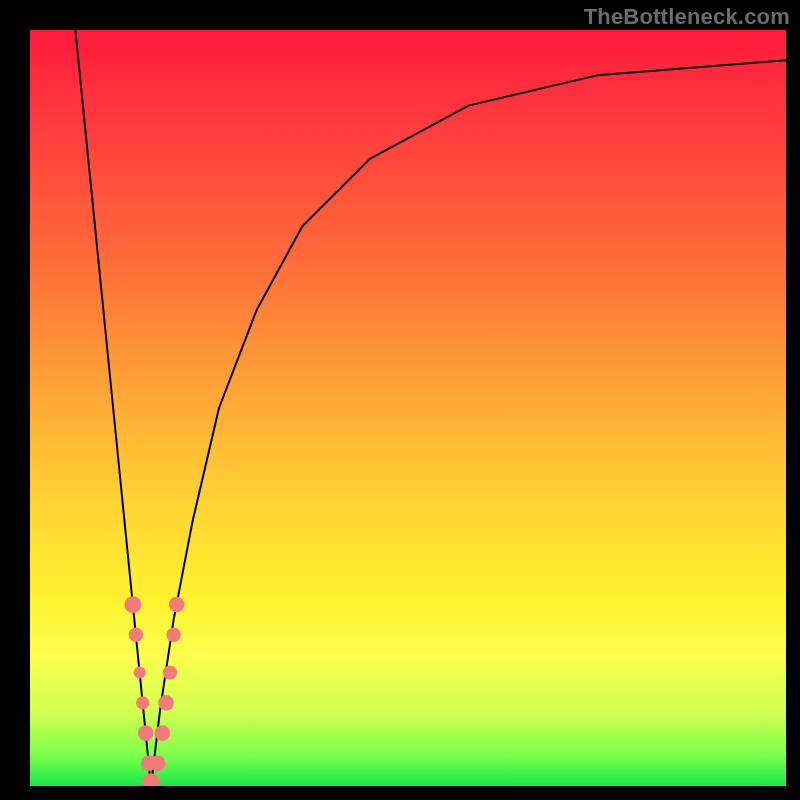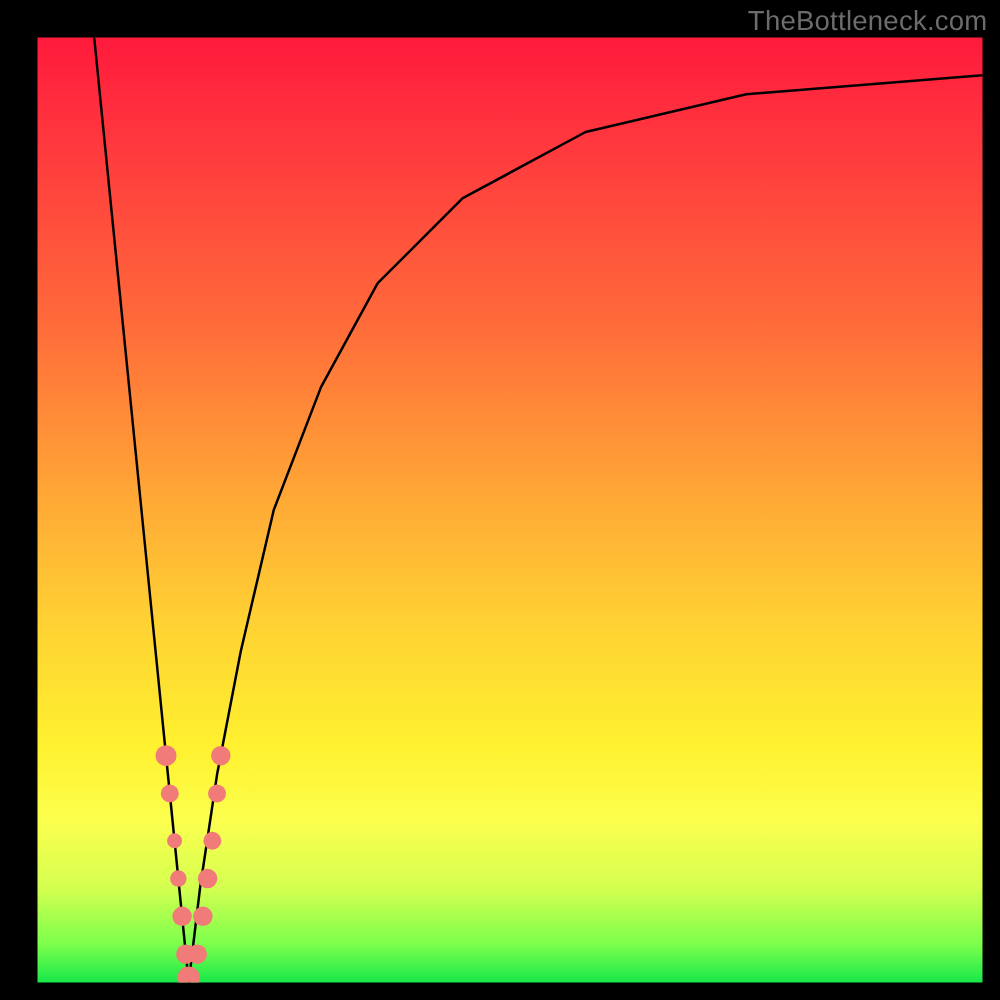--- a/index.html
+++ b/index.html
@@ -45,21 +45,21 @@
     top: 0;
     width: 756px;
     height: 756px;
   }
   .watermark {
     position: absolute;
     top: 4px;
     right: 10px;
     color: #6c6c6c;
     font-size: 22px;
-    font-weight: 400;
+    font-weight: 700;
     letter-spacing: 0.2px;
     user-select: none;
   }
 </style>
 </head>
 <body>
 
 <div class="frame">
   <div class="plot-area">
     <svg class="curves" viewBox="0 0 756 756" preserveAspectRatio="none">

